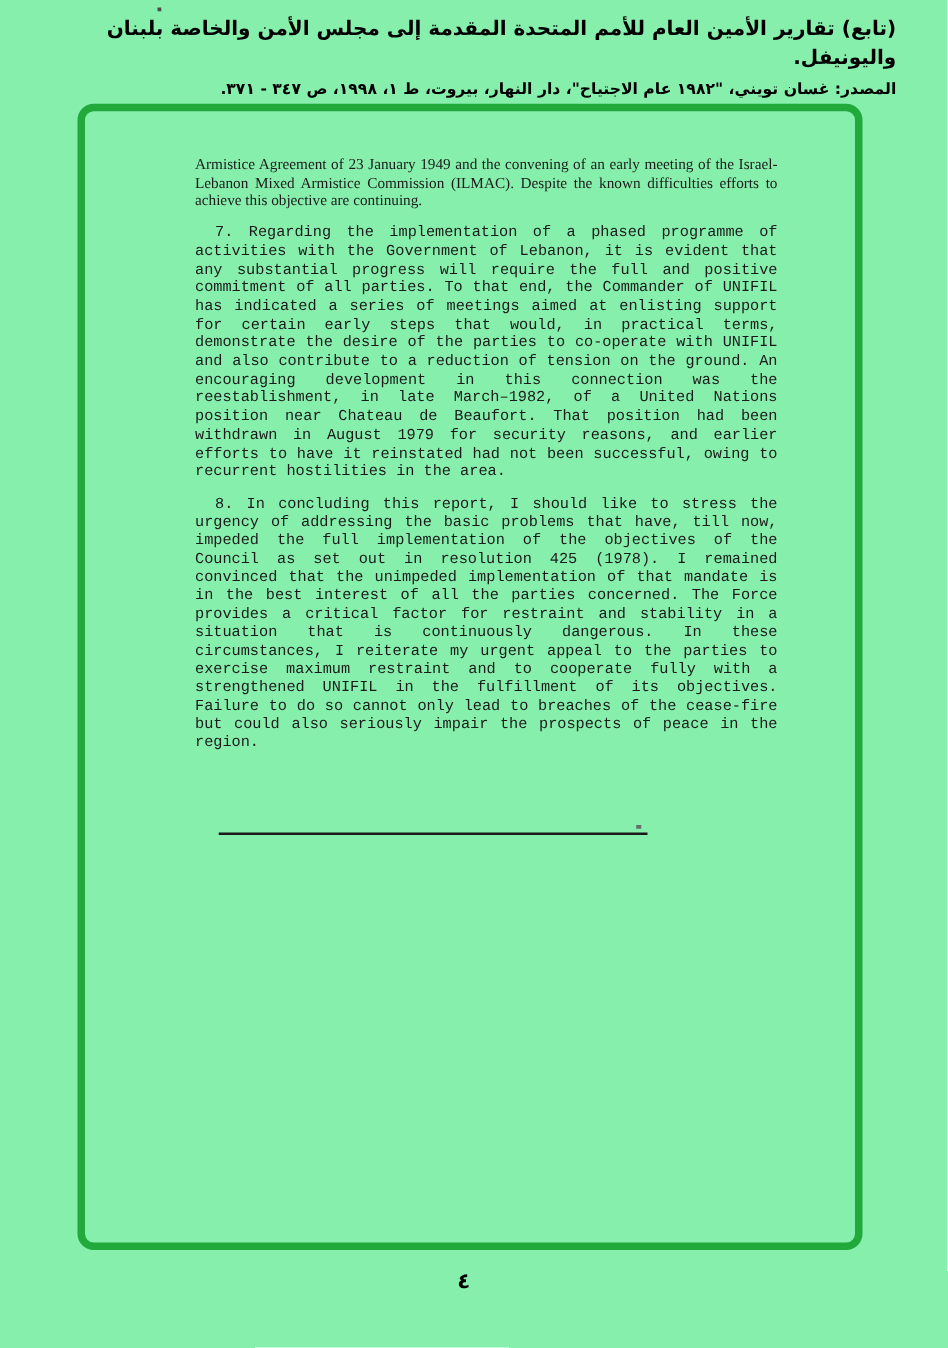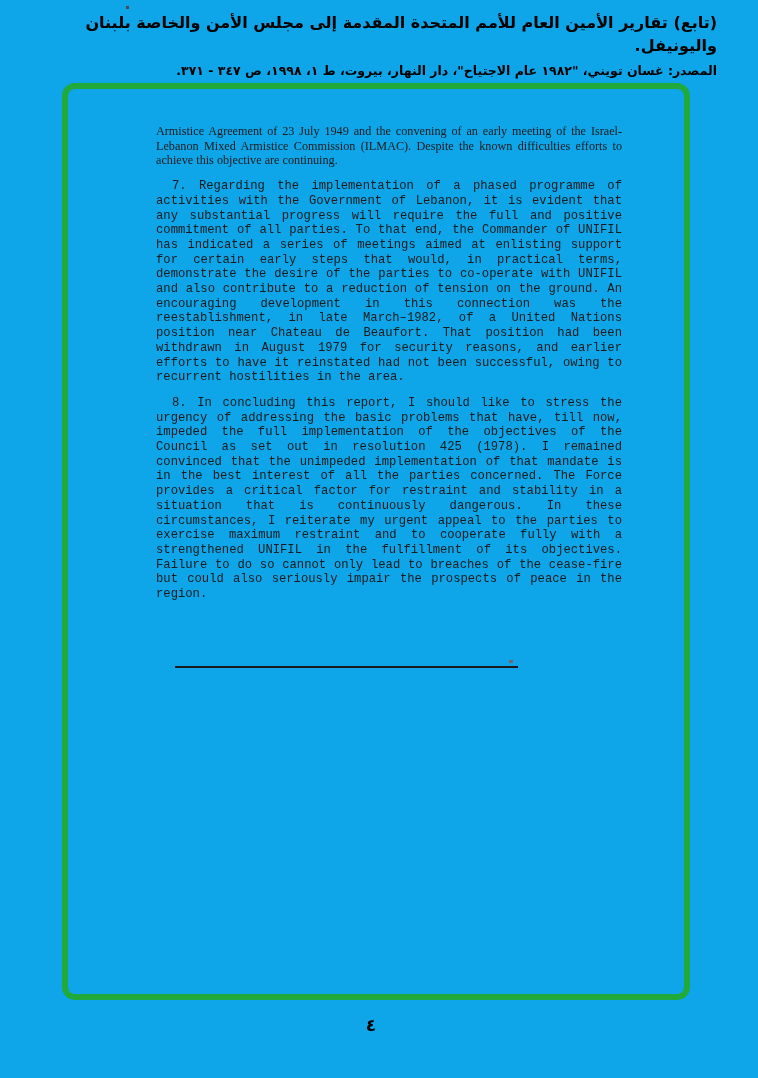--- a/index.html
+++ b/index.html
@@ -4,21 +4,21 @@
 <style>
   html, body {
     margin: 0;
     padding: 0;
     background: #ffffff;
   }
   .page {
     position: relative;
     width: 758px;
     height: 1078px;
-    background: #0ea5e9;
+    background: #86efac;
     overflow: hidden;
     font-family: "Liberation Serif", serif;
   }
 
   
   .arabic-header {
     position: absolute;
     top: 11px;
     right: 41px;
     width: 660px;
@@ -105,21 +105,21 @@
   <div class="arabic-header">
     <p class="arabic-line1">(تابع) تقارير الأمين العام للأمم المتحدة المقدمة إلى مجلس الأمن والخاصة بلبنان واليونيفل.</p>
     <p class="arabic-line2">المصدر: غسان تويني، "١٩٨٢ عام الاجتياح"، دار النهار، بيروت، ط ١، ١٩٩٨، ص ٣٤٧ - ٣٧١.</p>
   </div>
 
   <div class="speck speck-top"></div>
 
   <div class="green-frame"></div>
 
   <div class="body-text">
-    <p class="para">Armistice Agreement of 23 July 1949 and the convening of an early meeting of the Israel-Lebanon Mixed Armistice Commission (ILMAC). Despite the known difficulties efforts to achieve this objective are continuing.</p>
+    <p class="para">Armistice Agreement of 23 January 1949 and the convening of an early meeting of the Israel-Lebanon Mixed Armistice Commission (ILMAC). Despite the known difficulties efforts to achieve this objective are continuing.</p>
     <p class="para indent">7. Regarding the implementation of a phased programme of activities with the Government of Lebanon, it is evident that any substantial progress will require the full and positive commitment of all parties. To that end, the Commander of UNIFIL has indicated a series of meetings aimed at enlisting support for certain early steps that would, in practical terms, demonstrate the desire of the parties to co-operate with UNIFIL and also contribute to a reduction of tension on the ground. An encouraging development in this connection was the reestablishment, in late March–1982, of a United Nations position near Chateau de Beaufort. That position had been withdrawn in August 1979 for security reasons, and earlier efforts to have it reinstated had not been successful, owing to recurrent hostilities in the area.</p>
     <p class="para indent">8. In concluding this report, I should like to stress the urgency of addressing the basic problems that have, till now, impeded the full implementation of the objectives of the Council as set out in resolution 425 (1978). I remained convinced that the unimpeded implementation of that mandate is in the best interest of all the parties concerned. The Force provides a critical factor for restraint and stability in a situation that is continuously dangerous. In these circumstances, I reiterate my urgent appeal to the parties to exercise maximum restraint and to cooperate fully with a strengthened UNIFIL in the fulfillment of its objectives. Failure to do so cannot only lead to breaches of the cease-fire but could also seriously impair the prospects of peace in the region.</p>
   </div>
 
   <div class="divider"></div>
   <div class="speck speck-line"></div>
 
   <div class="page-number">٤</div>
 
 </div>

